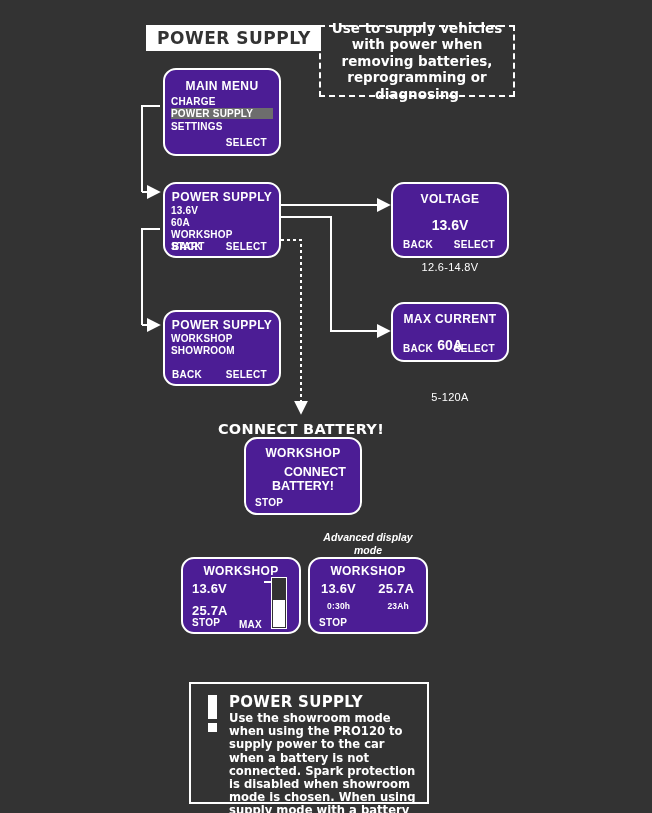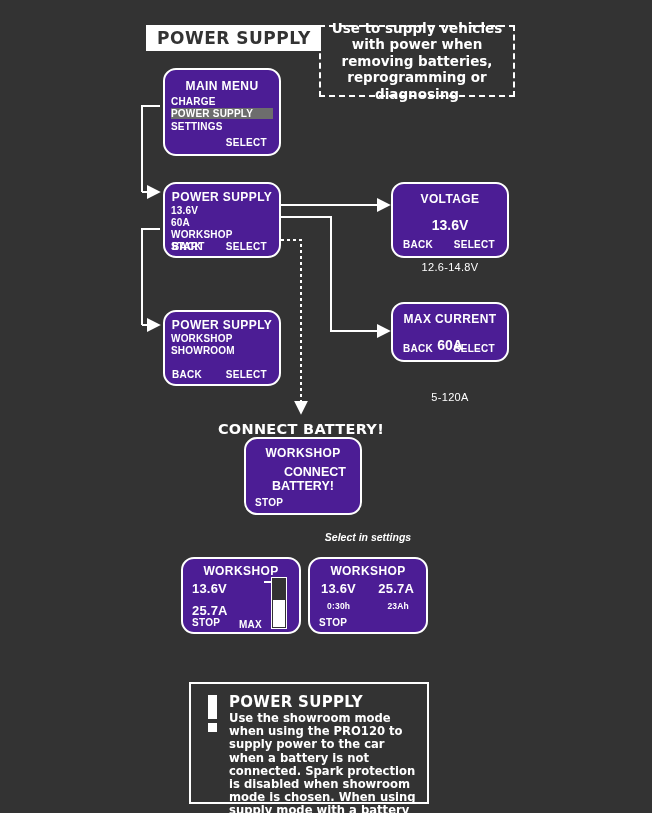--- a/index.html
+++ b/index.html
@@ -198,20 +198,21 @@
     <div class="scr-row" style="left:9px;top:44px;font-size:13px;">25.7A</div>
     <div class="gauge-max" style="left:56px;top:16px;margin-top:44px;">MAX</div>
     <div class="gauge-tick" style="left:81px;top:22px;width:7px;"></div>
     <div class="gauge-out" style="left:88px;top:18px;width:16px;height:52px;">
       <div class="gauge-fill" style="left:1px;right:1px;bottom:1px;height:55%;"></div>
     </div>
     <div class="scr-soft soft-left" style="left:9px;bottom:4px;">STOP</div>
   </div>
 
   <div class="mode-cap" style="left:308px;top:531px;width:120px;">
+    <div>Advanced display mode</div>
     <div>Select in settings</div>
   </div>
   <div class="screen" style="left:308px;top:557px;width:120px;height:77px;">
     <div class="scr-title" style="top:5px;">WORKSHOP</div>
     <div class="scr-row" style="left:11px;top:22px;font-size:13px;">13.6V</div>
     <div class="scr-row" style="right:12px;top:22px;font-size:13px;">25.7A</div>
     <div class="scr-row" style="left:17px;top:42px;font-size:8.5px;">0:30h</div>
     <div class="scr-row" style="right:17px;top:42px;font-size:8.5px;">23Ah</div>
     <div class="scr-soft soft-left" style="left:9px;bottom:4px;">STOP</div>
   </div>

